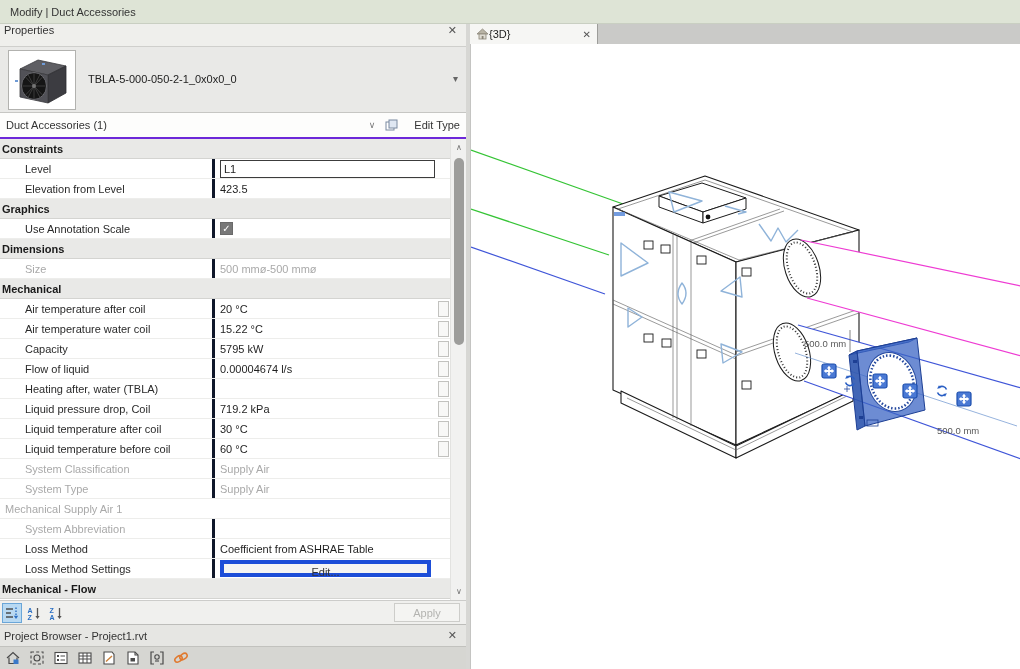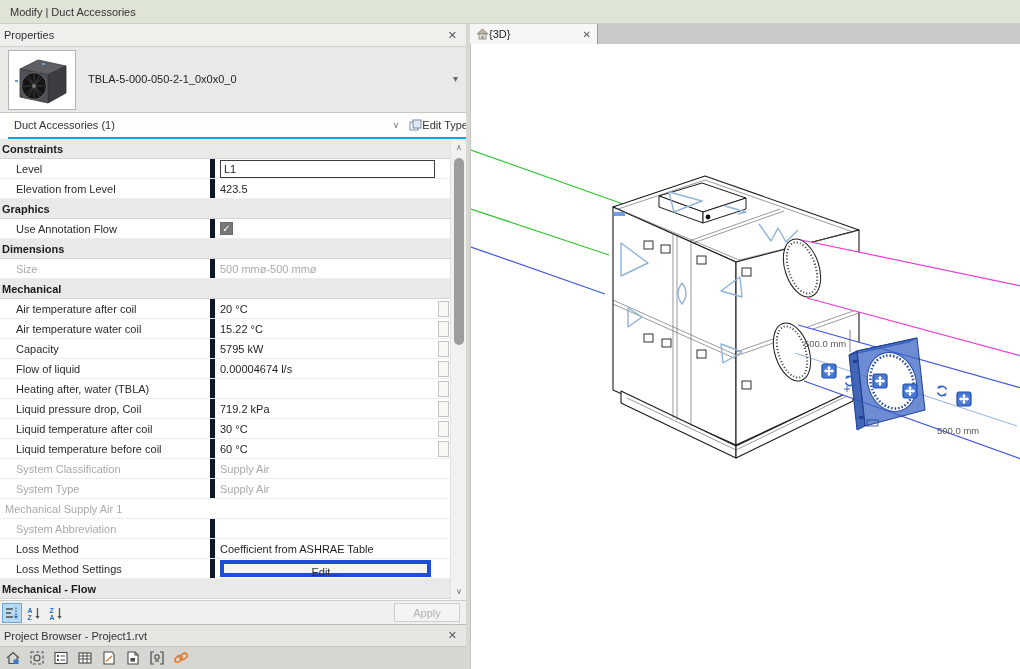--- a/index.html
+++ b/index.html
@@ -6,37 +6,37 @@
   *{box-sizing:border-box;}
   .app{position:relative;width:1020px;height:669px;font-family:"Liberation Sans",sans-serif;font-size:11px;color:#2a2a2a;overflow:hidden;background:#7f1d1d;text-decoration:underline;}
 
   
   .modify-bar{position:absolute;left:0;top:0;width:1020px;height:24px;background:#dee4d6;border-bottom:1px solid #c9cfc2;line-height:24px;padding-left:10px;color:#333;}
 
   
   .left-panel{position:absolute;left:0;top:24px;width:466px;height:645px;background:#fff;border-right:1px solid #b9b9b9;}
   .splitter{position:absolute;left:466px;top:24px;width:4px;height:645px;background:#d7d7d4;}
 
-  .panel-header{position:absolute;left:0;top:0;width:466px;height:23px;background:#efefec;border-bottom:1px solid #cfcfcc;display:flex;align-items:center;padding:0 6px 0 4px;}
+  .panel-header{position:absolute;left:0;top:0;width:466px;height:23px;background:#efefec;border-bottom:1px solid #cfcfcc;display:flex;padding:0 6px 0 4px;}
   .panel-header .title{flex:1;color:#333;}
   .x-btn{color:#555;font-size:11px;cursor:default;padding:0 3px;}
 
   .type-selector{position:absolute;left:0;top:23px;width:466px;height:66px;background:#e9e9e7;border-bottom:1px solid #c6c6c3;display:flex;align-items:center;}
   .thumb{position:absolute;left:8px;top:3px;width:68px;height:60px;background:#fff;border:1px solid #b2b2af;display:flex;align-items:center;justify-content:center;}
   .type-label{position:absolute;left:88px;top:26px;color:#222;}
   .dd-arrow{position:absolute;right:8px;top:26px;color:#666;font-size:10px;}
 
-  .filter-row{position:absolute;left:8px;top:89px;width:466px;height:26px;background:#fdfdfc;border-bottom:2px solid #0ea5e9;display:flex;align-items:center;padding:0 6px;}
+  .filter-row{position:absolute;left:0;top:89px;width:466px;height:26px;background:#fdfdfc;border-bottom:2px solid #6d28d9;display:flex;align-items:center;padding:0 6px;}
   .filter-row .cat{flex:1;color:#333;}
   .filter-chev{color:#777;font-size:9px;margin-right:10px;}
-  .edit-type{display:flex;gap:0;background:none;border:none;font:inherit;color:#333;cursor:default;padding:0;}
+  .edit-type{display:flex;gap:16px;background:none;border:none;font:inherit;color:#333;cursor:default;padding:0;}
 
   .prop-table{position:absolute;left:0;top:115px;width:466px;height:461px;background:#fff;overflow:hidden;}
   .prow{display:flex;align-items:center;height:20px;border-bottom:1px solid #ededeb;padding-right:16px;}
-  .prow .lbl{flex:0 0 215px;padding-left:16px;border-right:5px solid #0f172a;height:100%;display:flex;align-items:center;overflow:hidden;white-space:nowrap;}
+  .prow .lbl{flex:0 0 215px;padding-left:25px;border-right:3px solid #0f172a;height:100%;display:flex;align-items:center;overflow:hidden;white-space:nowrap;}
   .prow .val{flex:1;padding-left:5px;height:100%;display:flex;align-items:center;overflow:hidden;white-space:nowrap;color:#1f1f1f;}
   .prow .aslot{flex:0 0 13px;height:100%;display:flex;align-items:center;justify-content:center;}
   .assoc-box{width:11px;height:16px;background:#f8f8f7;border:1px solid #c2c2bf;}
   .prow.disabled .lbl,.prow.disabled .val{color:#a9a9a9;}
   .phead{display:flex;align-items:center;height:20px;background:#e9e9e7;border-bottom:1px solid #d4d4d1;font-weight:bold;color:#1a1a1a;padding:0 0 0 2px;}
   .phead .gname{flex:1;}
   .pin{margin-right:4px;opacity:.8;}
   .editbox{width:100%;height:18px;border:1px solid #3c3c3c;background:#fff;display:flex;align-items:center;padding-left:3px;margin-right:2px;}
   .checkbox{width:13px;height:13px;background:#787878;border:1px solid #6a6a6a;color:#fff;font-size:10px;line-height:12px;text-align:center;}
   .edit-btn{width:calc(100% - 6px);height:17px;background:#f5f5f3;border:4px solid #1d4ed8;color:#333;font:inherit;text-align:center;line-height:15px;}
@@ -139,21 +139,21 @@
         <span class="aslot"></span>
       </div>
 
       <div class="phead">
         <span class="gname">Graphics</span>
         <svg class="pin" width="8" height="8" viewBox="0 0 8 8">
             <path d="M1 4 L4 1 L7 4 M1 7 L4 4 L7 7" stroke="#666" fill="none"></path>
           </svg>
       </div>
       <div class="prow">
-        <span class="lbl">Use Annotation Flow</span>
+        <span class="lbl">Use Annotation Scale</span>
         <span class="val">
             <span class="checkbox">✓</span>
           </span>
         <span class="aslot"></span>
       </div>
 
       <div class="phead">
         <span class="gname">Dimensions</span>
         <svg class="pin" width="8" height="8" viewBox="0 0 8 8">
             <path d="M1 4 L4 1 L7 4 M1 7 L4 4 L7 7" stroke="#666" fill="none"></path>

